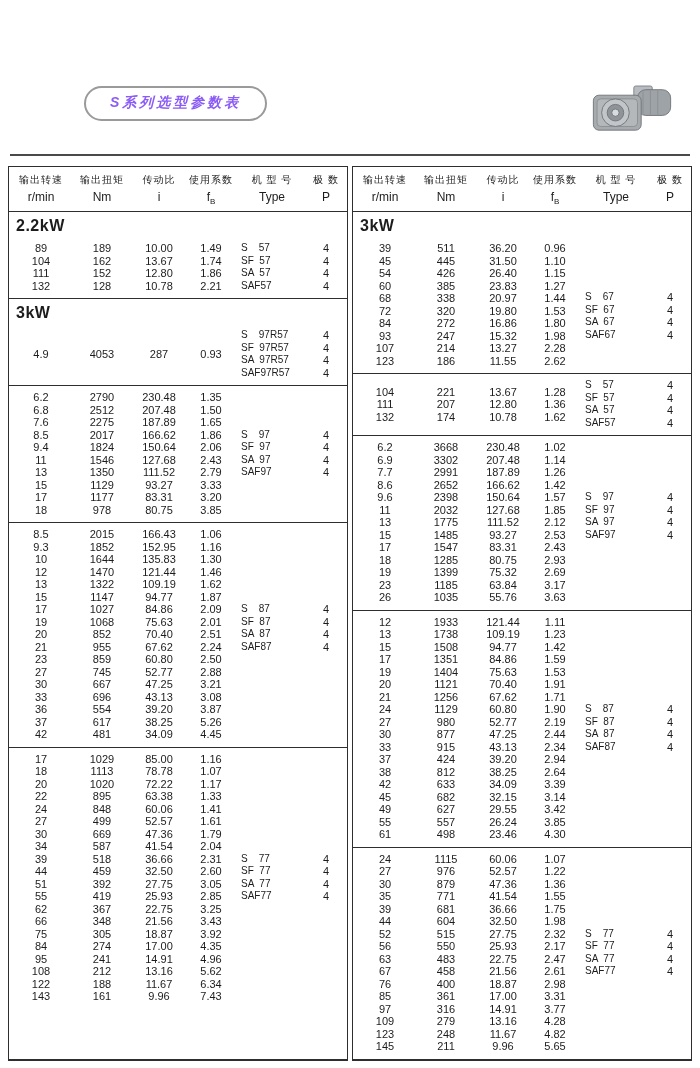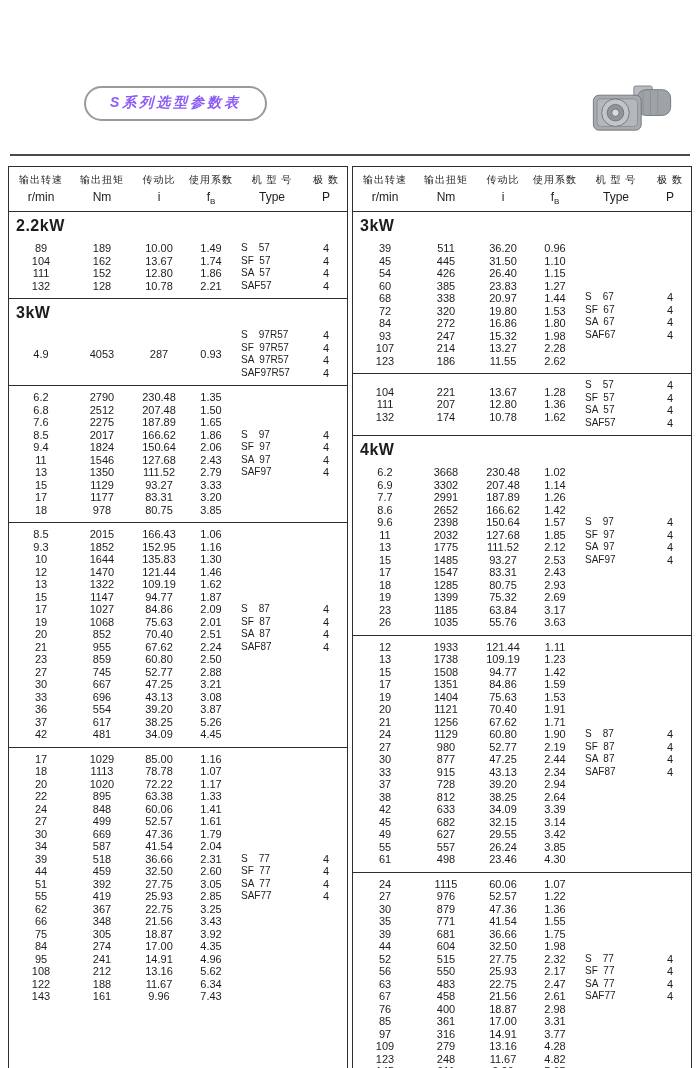--- a/index.html
+++ b/index.html
@@ -445,21 +445,20 @@
             <div class="tcell">S    57</div>
             <div class="pcell">4</div>
             <div class="tcell">SF  57</div>
             <div class="pcell">4</div>
             <div class="tcell">SA  57</div>
             <div class="pcell">4</div>
             <div class="tcell">SAF57</div>
             <div class="pcell">4</div>
           </div>
         </div>
-        <div class="sec-heading">4kW</div>
         <div class="block">
           <div class="nums">
             <div class="cell">6.2</div>
             <div class="cell">3668</div>
             <div class="cell">230.48</div>
             <div class="cell">1.02</div>
             <div class="cell">6.9</div>
             <div class="cell">3302</div>
             <div class="cell">207.48</div>
             <div class="cell">1.14</div>
@@ -559,21 +558,21 @@
             <div class="cell">2.19</div>
             <div class="cell">30</div>
             <div class="cell">877</div>
             <div class="cell">47.25</div>
             <div class="cell">2.44</div>
             <div class="cell">33</div>
             <div class="cell">915</div>
             <div class="cell">43.13</div>
             <div class="cell">2.34</div>
             <div class="cell">37</div>
-            <div class="cell">728</div>
+            <div class="cell">424</div>
             <div class="cell">39.20</div>
             <div class="cell">2.94</div>
             <div class="cell">38</div>
             <div class="cell">812</div>
             <div class="cell">38.25</div>
             <div class="cell">2.64</div>
             <div class="cell">42</div>
             <div class="cell">633</div>
             <div class="cell">34.09</div>
             <div class="cell">3.39</div>

